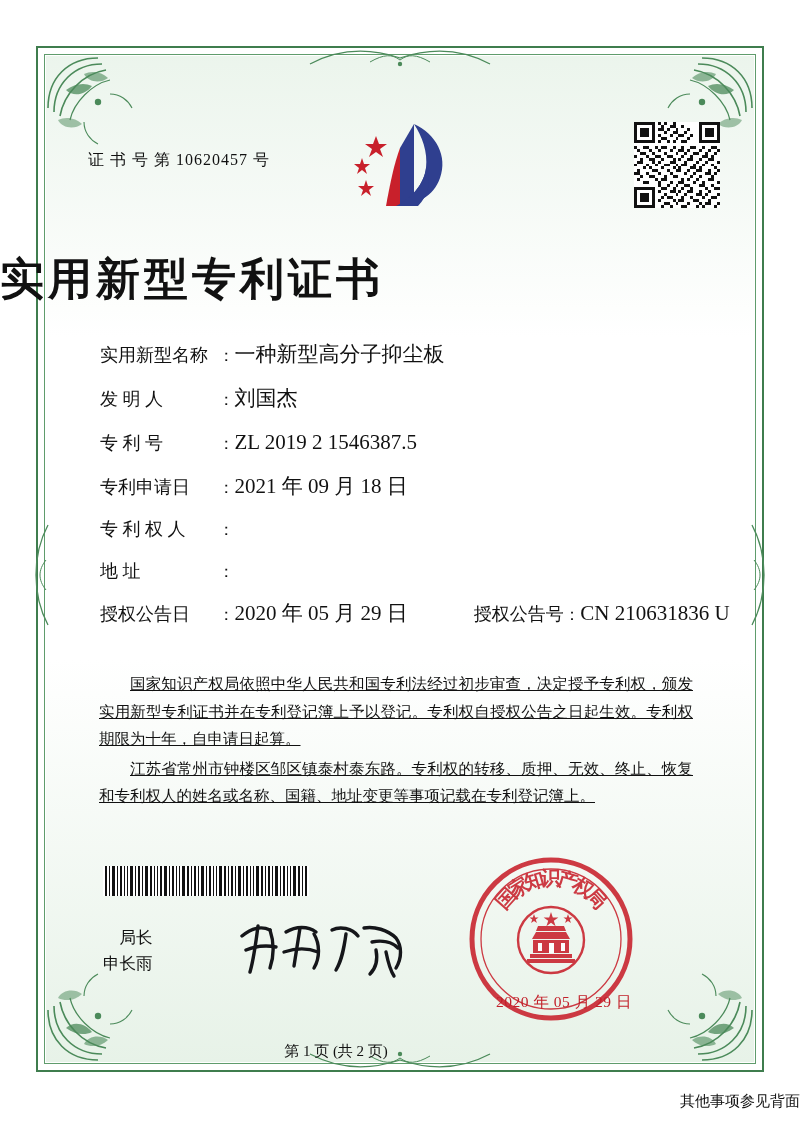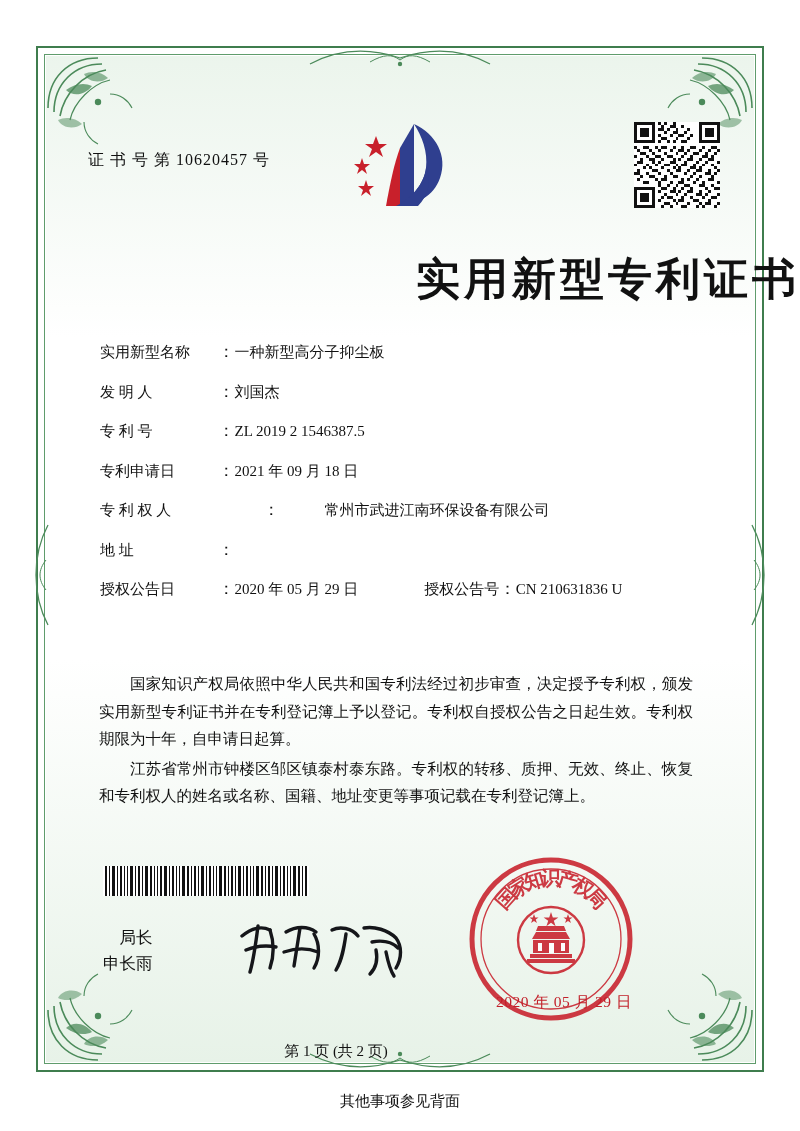--- a/index.html
+++ b/index.html
@@ -88,21 +88,21 @@
     position: absolute;
     left: 634px; top: 122px;
     width: 86px; height: 86px;
   }
 
   
   .title {
     position: absolute;
     left: 0; top: 250px;
     width: 800px;
-    text-align: right;
+    text-align: left;
     font-size: 44px;
     font-weight: bold;
     letter-spacing: 4px;
     font-family: "Liberation Serif", serif;
   }
 
   
   .fields {
     position: absolute;
     left: 100px; top: 344px;
@@ -112,49 +112,50 @@
   }
   .field-row {
     display: flex;
     align-items: baseline;
     margin-bottom: 23px;
     white-space: nowrap;
   }
   .field-label {
     width: 118px;
     flex: 0 0 118px;
-    font-size: 15px;
+    font-size: 18px;
   }
   .field-label.spread {
     display: inline-flex;
     justify-content: space-between;
     text-align: right;
   }
   .field-value {
-    font-size: 15px;
+    font-size: 21px;
   }
   .field-row.dual { margin-bottom: 36px; }
   .field-row.dual .second-label {
     margin-left: 66px;
     width: auto;
     flex: 0 0 auto;
   }
 
   
   .body-text {
     position: absolute;
     left: 99px; top: 670px;
     width: 608px;
     font-size: 15.5px;
     line-height: 1.78;
     text-align: justify;
   }
   .body-text p {
     margin: 0 14px 2px 0;
     text-indent: 31px;
+    text-decoration: underline;
   }
 
   
   .barcode {
     position: absolute;
     left: 103px; top: 866px;
     width: 206px; height: 30px;
   }
 
   
@@ -192,21 +193,21 @@
     position: absolute;
     left: 0; top: 1042px;
     width: 672px;
     text-align: center;
     font-size: 15px;
   }
   .footer-note {
     position: absolute;
     left: 0; top: 1092px;
     width: 800px;
-    text-align: center;
+    text-align: right;
     font-size: 15px;
   }
 </style>
 </head>
 <body>
 
 <div class="page">
 
   <div class="frame-outer"></div>
   <div class="frame-inner"></div>
@@ -527,24 +528,23 @@
       <span class="field-colon">：</span>
       <span class="field-value">ZL 2019 2 1546387.5</span>
     </div>
 
     <div class="field-row">
       <span class="field-label">专利申请日</span>
       <span class="field-colon">：</span>
       <span class="field-value">2021 年 09 月 18 日</span>
     </div>
 
-    <div class="field-row" style="margin-top:6px;gap:45px;">
+    <div class="field-row" style="margin-top:6px;">
       <span class="field-label spread">专 利 权 人</span>
       <span class="field-colon">：</span>
-      <span class="field-value">常州市武进江南环保设备有限公司</span>
     </div>
 
     <div class="field-row">
       <span class="field-label spread">地 址</span>
       <span class="field-colon">：</span>
     </div>
 
     <div class="field-row dual">
       <span class="field-label">授权公告日</span>
       <span class="field-colon">：</span>

